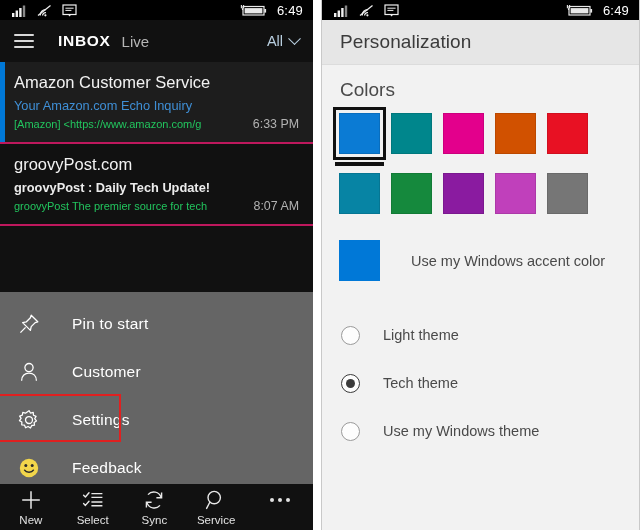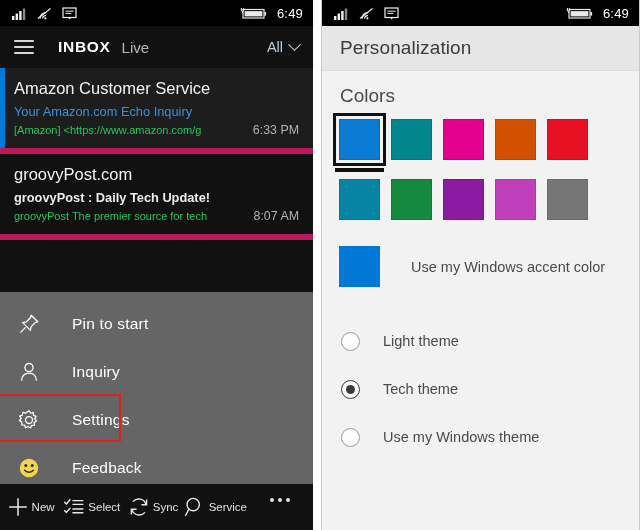--- a/index.html
+++ b/index.html
@@ -9,21 +9,21 @@
     background:#ffffff;
     overflow:hidden;
     position:relative;
   }
   .screen { position:absolute; top:0; width:313px; height:530px; overflow:hidden; }
   .screen-left { left:0; background:#111111; }
   .screen-right { left:321px; width:319px; background:#f2f2f2; border-left:1px solid #c9c9c9; border-right:1px solid #c9c9c9; }
 
   
   .statusbar {
-    height:26px; background:#000000; color:#ffffff;
+    height:20px; background:#000000; color:#ffffff;
     display:flex; align-items:center; padding:0 10px 0 12px;
     font-size:12.5px; position:relative;
   }
   .sb-left { display:flex; align-items:center; gap:9px; }
   .sb-right { margin-left:auto; display:flex; align-items:center; gap:9px; }
   .sb-time { font-size:13px; letter-spacing:.2px; color:#fff; }
   .ico { display:block; }
 
   
   .mail-header {
@@ -32,21 +32,21 @@
   }
   .hamburger { width:20px; height:14px; display:flex; flex-direction:column; justify-content:space-between; cursor:pointer; }
   .hamburger i { display:block; height:1.6px; background:#d8d8d8; border-radius:1px; }
   .hdr-inbox { font-size:15.5px; font-weight:bold; letter-spacing:.7px; color:#ffffff; margin-left:24px; }
   .hdr-live { font-size:15px; color:#b6b6b6; margin-left:11px; font-weight:normal; }
   .hdr-filter { margin-left:auto; display:flex; align-items:center; gap:7px; color:#b9cfe0; font-size:14.5px; }
   .chev { width:9px; height:9px; border-right:1.6px solid #b9cfe0; border-bottom:1.6px solid #b9cfe0; transform:rotate(45deg) translate(-2px,-2px); }
 
   
   .msglist { background:#111111; }
-  .msg { position:relative; padding:10px 14px 11px 14px; border-bottom:6px solid #be185d; }
+  .msg { position:relative; padding:10px 14px 11px 14px; border-bottom:2px solid #be185d; }
   .msg.unread { background:#1d1d1d; }
   .msg .accent { position:absolute; left:0; top:0; bottom:0; width:5px; background:#0078d7; }
   .msg-from { font-size:16.5px; color:#f2f2f2; line-height:1.32; font-weight:normal; }
   .msg-subject { font-size:12.8px; line-height:1.5; margin-top:2px; }
   .msg.unread .msg-subject { color:#3f8fd6; }
   .msg-subject.bold { color:#ececec; font-weight:bold; }
   .msg-row3 { display:flex; align-items:baseline; margin-top:2px; }
   .msg-preview { font-size:11px; color:#22c55e; white-space:nowrap; overflow:hidden; flex:1; }
   .msg-time { font-size:12.4px; color:#b2b2b2; margin-left:10px; white-space:nowrap; }
 
@@ -62,21 +62,21 @@
   .menu-item.highlight::after {
     content:""; position:absolute; left:-4px; top:-2px; width:121px; height:44px;
     border:2.5px solid #e02020; pointer-events:none;
   }
 
   
   .appbar {
     position:absolute; left:0; right:0; bottom:0; height:46px;
     background:#111111; display:flex; align-items:center;
   }
-  .appbar-btn { flex:1; display:flex; flex-direction:row; align-items:center; justify-content:center; gap:3px; }
+  .appbar-btn { flex:1; display:flex; flex-direction:column; align-items:center; justify-content:center; gap:3px; }
   .appbar-btn.more { flex:0 0 66px; justify-content:center; padding-bottom:14px; }
   .appbar-label { font-size:11.5px; color:#e2e2e2; }
   .dots { display:flex; gap:4px; align-items:center; }
   .dots i { width:4px; height:4px; border-radius:50%; background:#e2e2e2; display:block; }
 
   
   .settings-header {
     background:#e6e6e6; height:45px; display:flex; align-items:center;
     padding-left:18px; border-bottom:1px solid #dcdcdc;
   }
@@ -183,21 +183,21 @@
       </span>
       <span class="menu-label">Pin to start</span>
     </div>
     <div class="menu-item">
       <span class="menu-icon">
         <svg width="22" height="22" viewBox="0 0 22 22">
           <circle cx="11" cy="6.6" r="4.1" fill="none" stroke="#ffffff" stroke-width="1.3"></circle>
           <path d="M3.6 19.8 C3.6 14.6 7 12.2 11 12.2 C15 12.2 18.4 14.6 18.4 19.8" fill="none" stroke="#ffffff" stroke-width="1.3"></path>
         </svg>
       </span>
-      <span class="menu-label">Inquiry</span>
+      <span class="menu-label">Customer</span>
     </div>
     <div class="menu-item highlight">
       <span class="menu-icon">
         <svg width="22" height="22" viewBox="0 0 24 24">
           <path d="M12 8.2a3.8 3.8 0 1 0 0 7.6 3.8 3.8 0 0 0 0-7.6z" fill="none" stroke="#ffffff" stroke-width="1.4"></path>
           <path d="M12 1.8l1.6 2.6 3-.6.3 3 2.8 1.2-1.5 2.6 1.9 2.4-2.5 1.7.4 3-3 .3-1.4 2.7-2.6-1.6-2.7 1.4-1.2-2.8-3-.5.1-3-2.6-1.5 1.8-2.4-1.6-2.6 2.9-.9.5-3 2.9.8z" fill="none" stroke="#ffffff" stroke-width="1.4" stroke-linejoin="round"></path>
         </svg>
       </span>
       <span class="menu-label">Settings</span>
     </div>

